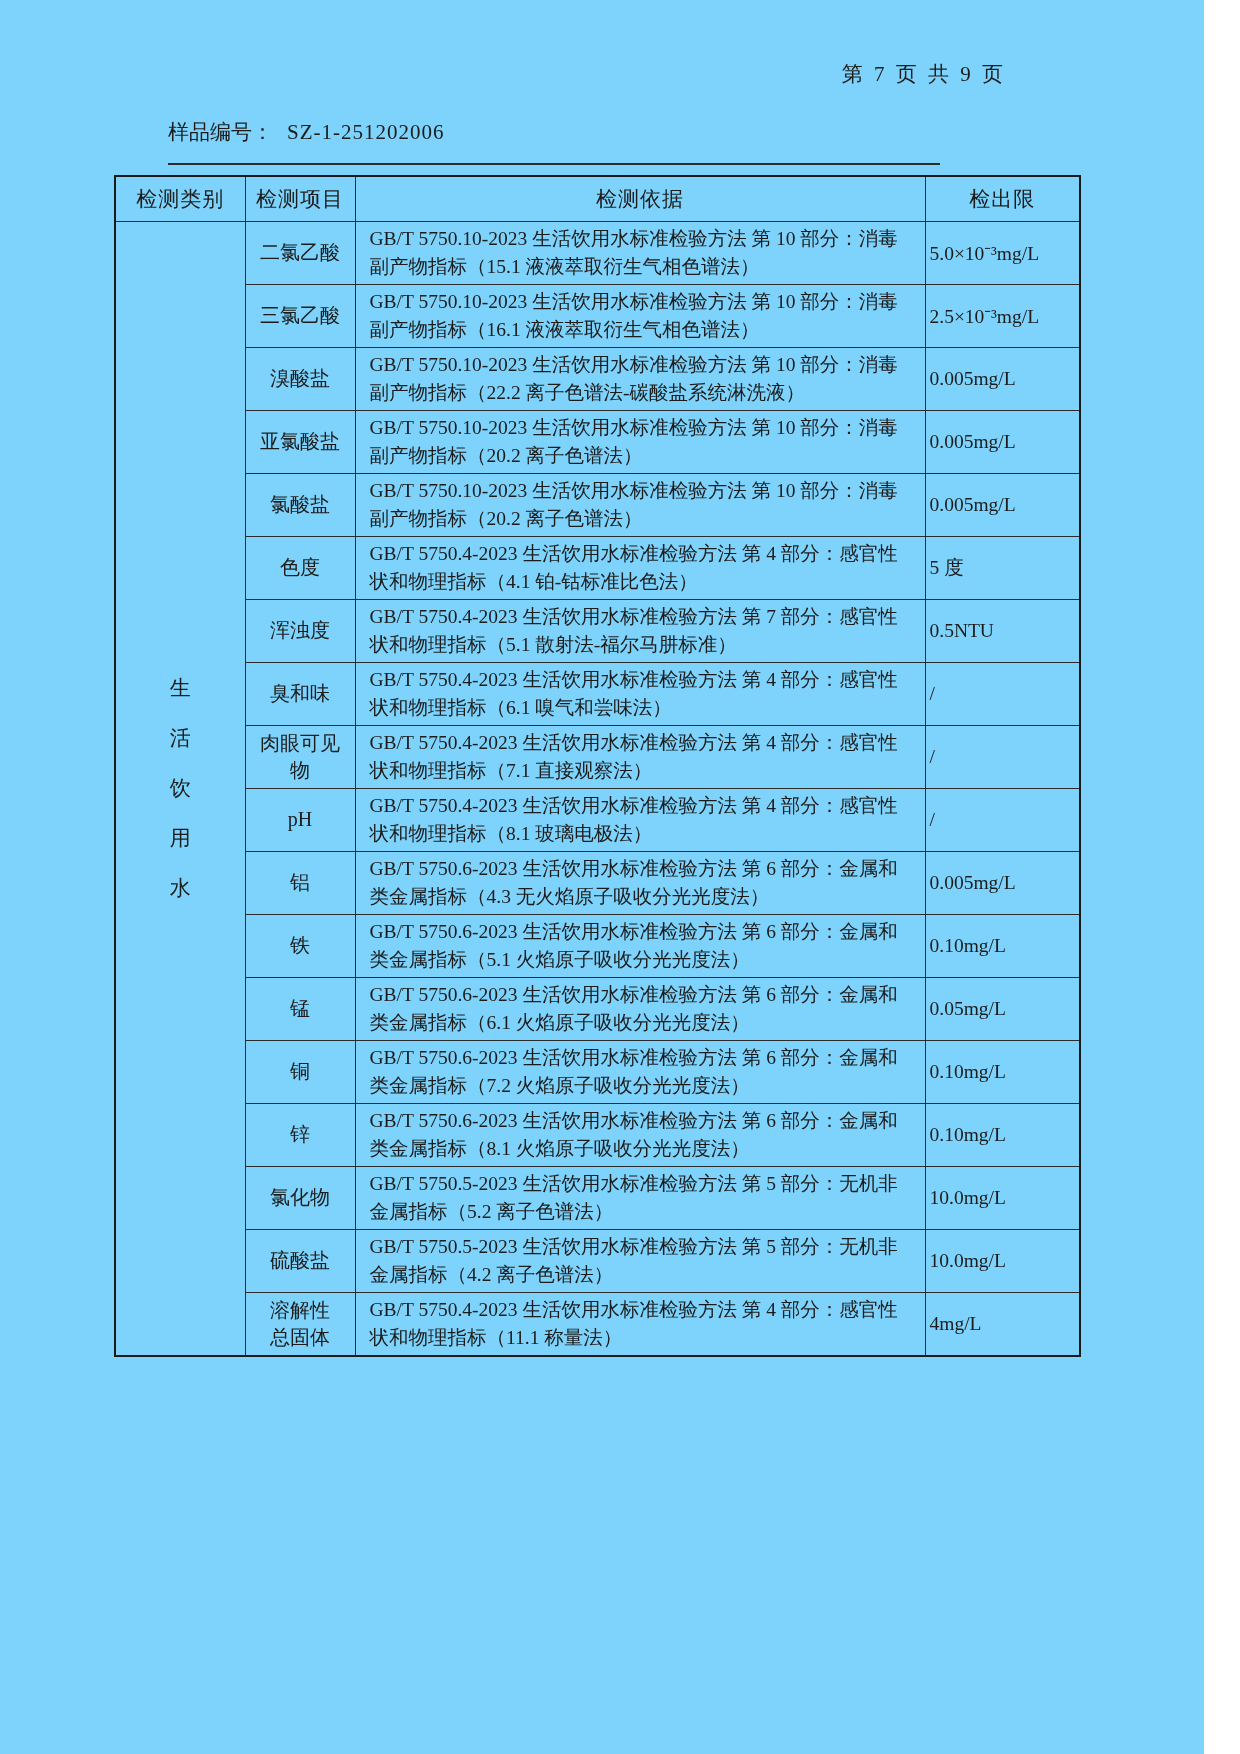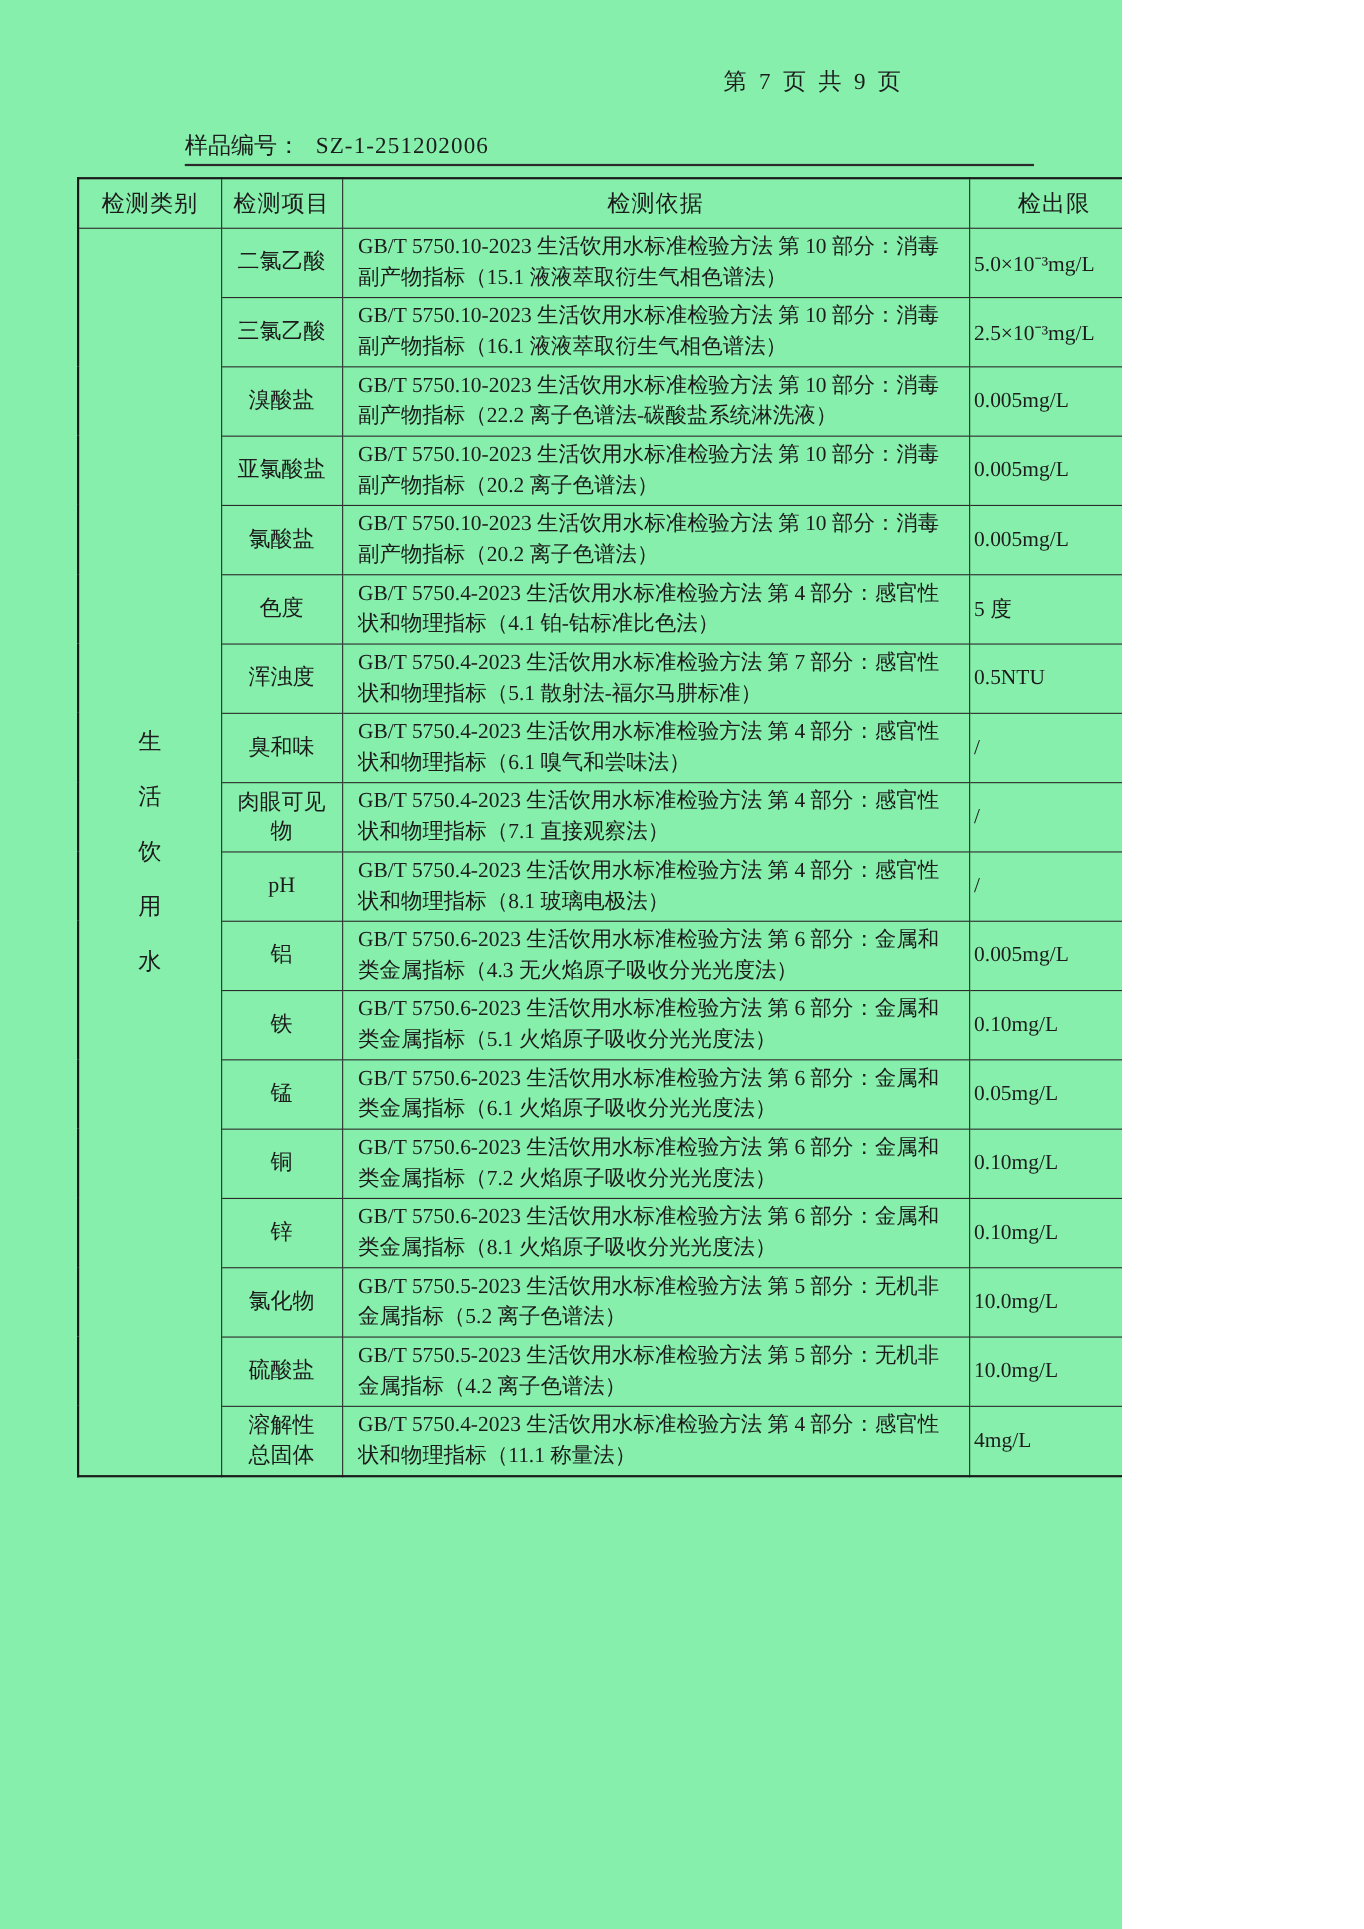--- a/index.html
+++ b/index.html
@@ -1,20 +1,20 @@
 <!DOCTYPE html>
 <html><head>
 <meta charset="utf-8">
 <style>
   * { box-sizing: border-box; }
   html, body { margin: 0; padding: 0; background: #ffffff; }
   .page {
-    width: 1020px;
+    width: 1204px;
     height: 1754px;
-    background: #86efac;
+    background: #7dd3fc;
     font-family: "Liberation Serif", serif;
     color: #1c1c1c;
     padding-top: 60px;
     position: relative;
     overflow: hidden;
   }
   .page-number {
     text-align: right;
     margin-right: 198px;
     font-size: 21px;
@@ -24,28 +24,28 @@
     text-align: center;
     margin-top: 72px;
     font-size: 31px;
     font-weight: bold;
     letter-spacing: 2px;
   }
   .sample-line {
     margin: 30px 0 10px 168px;
     width: 772px;
     border-bottom: 2px solid #2a2a2a;
-    padding-bottom: 3px;
+    padding-bottom: 17px;
     font-size: 21px;
   }
   .sample-line .value { margin-left: 14px; letter-spacing: 1px; }
   table.report {
     border-collapse: collapse;
     table-layout: fixed;
-    margin-left: 70px;
+    margin-left: 114px;
     width: 965px;
     border: 2px solid #1a1a1a;
   }
   table.report th, table.report td {
     border: 1px solid #2b2b2b;
   }
   table.report th {
     font-weight: normal;
     font-size: 21px;
     height: 45px;

